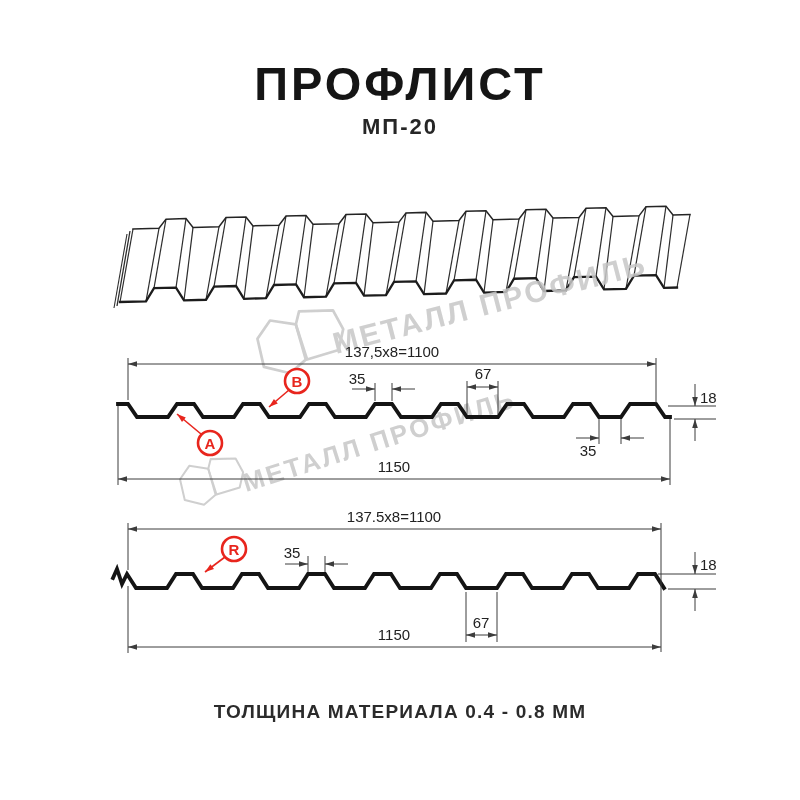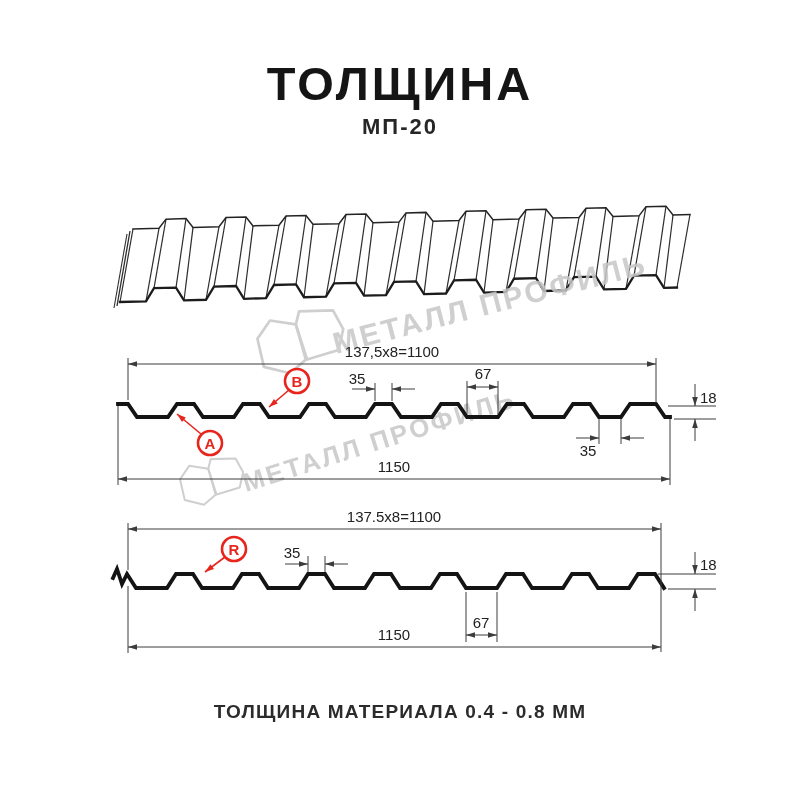--- a/index.html
+++ b/index.html
@@ -11,21 +11,21 @@
          font-size:22px;font-weight:700;letter-spacing:2px;color:#262626;}
   .footer-note{position:absolute;top:701px;left:0;width:800px;text-align:center;
          font-size:19px;font-weight:700;letter-spacing:1.2px;color:#2b2b2b;}
   svg{position:absolute;top:0;left:0;}
   svg text{font-family:"Liberation Sans",sans-serif;}
 </style>
 </head>
 <body>
 
 <div class="page">
-  <h1 class="title">ТОЛЩИНА</h1>
+  <h1 class="title">ПРОФЛИСТ</h1>
   <div class="subtitle">МП-20</div>
   <svg id="drawing" width="800" height="800" viewBox="0 0 800 800">
       <g>
         <line x1="120" y1="302" x2="133" y2="229" stroke="#2e2e2e" stroke-width="1.2"></line>
         <line x1="146" y1="301.324" x2="159" y2="228.324" stroke="#2e2e2e" stroke-width="1.2"></line>
         <line x1="154" y1="288.116" x2="166" y2="219.142" stroke="#2e2e2e" stroke-width="1.2"></line>
         <line x1="176" y1="287.544" x2="186" y2="218.622" stroke="#2e2e2e" stroke-width="1.2"></line>
         <line x1="184" y1="300.336" x2="193" y2="227.44" stroke="#2e2e2e" stroke-width="1.2"></line>
         <line x1="206" y1="299.764" x2="219" y2="226.764" stroke="#2e2e2e" stroke-width="1.2"></line>
         <line x1="214" y1="286.556" x2="226" y2="217.582" stroke="#2e2e2e" stroke-width="1.2"></line>

